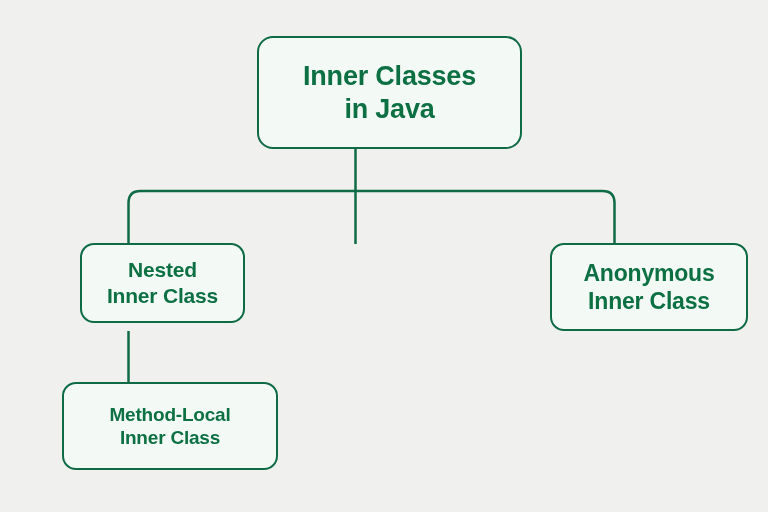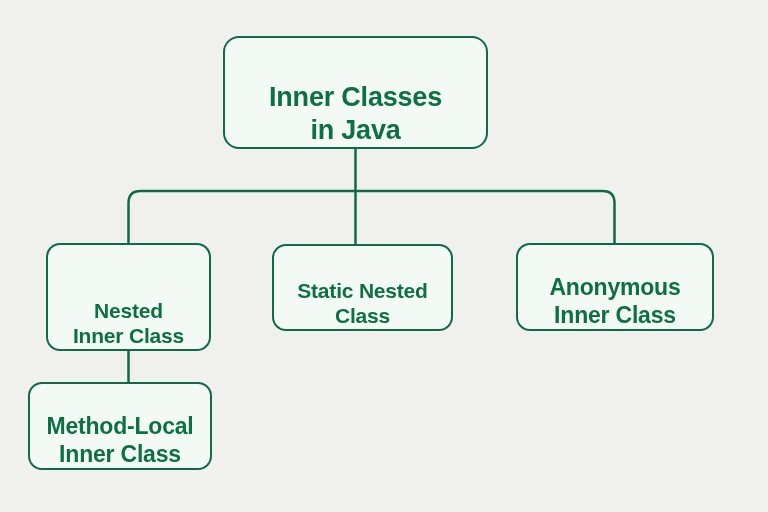--- a/index.html
+++ b/index.html
@@ -24,72 +24,73 @@
     left: 0;
     top: 0;
     width: 768px;
     height: 512px;
     pointer-events: none;
   }
   .node {
     position: absolute;
     box-sizing: border-box;
     display: flex;
-    align-items: flex-end;
+    align-items: center;
     justify-content: center;
     text-align: center;
     background: #f3faf6;
     border: 2.5px solid #0f6b45;
     border-radius: 14px;
     color: #0c7043;
     line-height: 1.22;
     letter-spacing: -0.2px;
     font-weight: bold;
     z-index: 2;
+    margin-left: 34px;
   }
   .node-label {
     display: block;
     white-space: pre-line;
     padding: 0 6px;
   }
   .node-root {
     left: 223px;
     top: 36px;
     width: 265px;
     height: 113px;
     font-size: 27px;
     border-radius: 16px;
   }
   .node-nested {
     left: 46px;
     top: 243px;
     width: 165px;
-    height: 108px;
+    height: 80px;
     font-size: 21px;
   }
   .node-static {
     left: 272px;
     top: 244px;
     width: 181px;
     height: 87px;
     font-size: 21px;
   }
   .node-anonymous {
     left: 516px;
     top: 243px;
     width: 198px;
     height: 88px;
     font-size: 23px;
   }
   .node-methodlocal {
     left: 28px;
     top: 382px;
-    width: 184px;
+    width: 216px;
     height: 88px;
-    font-size: 23px;
+    font-size: 19px;
   }
 </style>
 </head>
 <body>
 
 <div id="diagram-root">
 
   <svg id="connector-layer" viewBox="0 0 768 512" width="768" height="512" xmlns="http://www.w3.org/2000/svg">
 
     <path d="M 355.5 149 L 355.5 244" fill="none" stroke="#0f6b45" stroke-width="2.5"></path>
@@ -104,24 +105,20 @@
   <div class="node node-root">
     <span class="node-label">Inner Classes
 in Java</span>
   </div>
 
   <div class="node node-nested">
     <span class="node-label">Nested
 Inner Class</span>
   </div>
 
-  <div class="node node-static">
-    <span class="node-label">Static Nested
-Class</span>
-  </div>
 
   <div class="node node-anonymous">
     <span class="node-label">Anonymous
 Inner Class</span>
   </div>
 
   <div class="node node-methodlocal">
     <span class="node-label">Method-Local
 Inner Class</span>
   </div>

